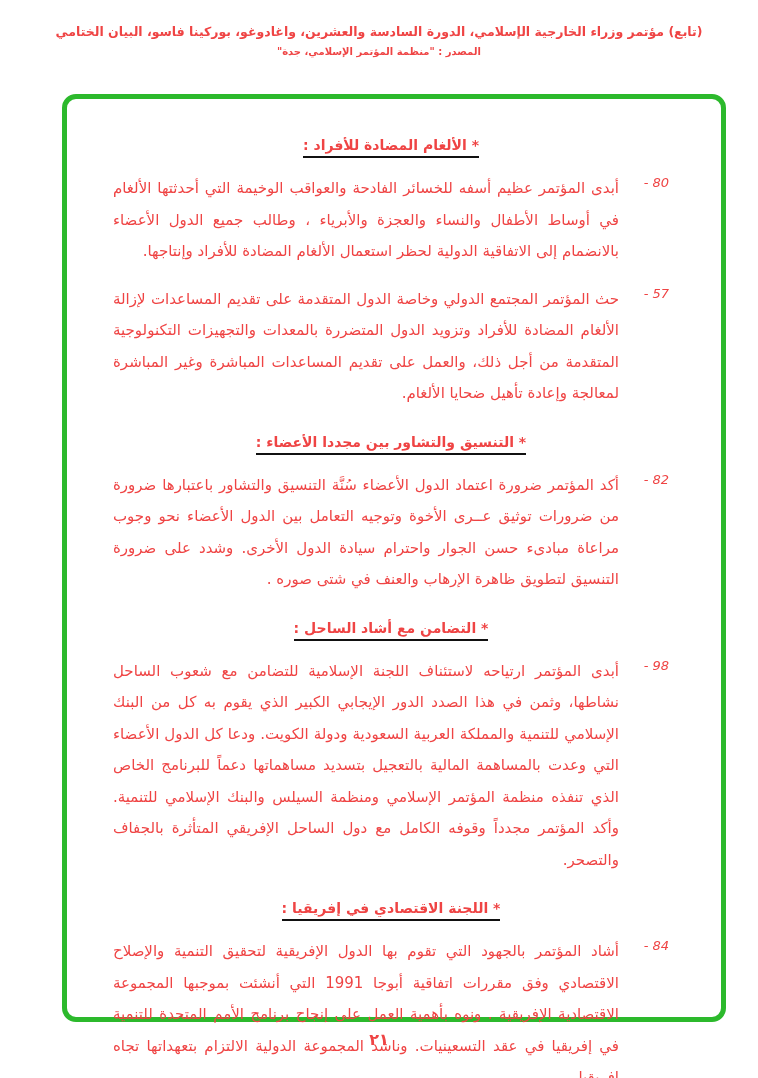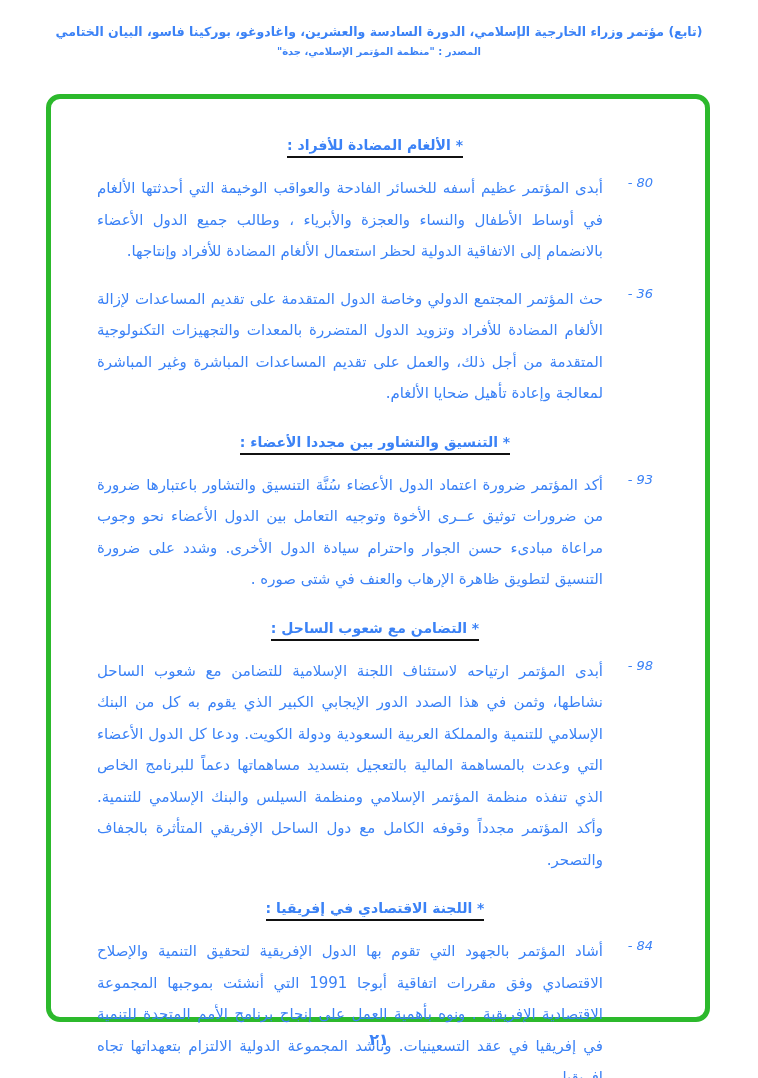--- a/index.html
+++ b/index.html
@@ -5,21 +5,21 @@
   html, body {
     margin: 0;
     padding: 0;
     background: #ffffff;
   }
   .page {
     position: relative;
     width: 758px;
     height: 1078px;
     background: #ffffff;
-    color: #3b82f6;
+    color: #ef4444;
     font-family: "DejaVu Sans", sans-serif;
     overflow: hidden;
   }
   .doc-header {
     position: absolute;
     top: 24px;
     left: 0;
     width: 100%;
     text-align: center;
     direction: rtl;
@@ -89,47 +89,47 @@
 </head>
 <body>
 
 <div class="page">
 
   <div class="doc-header">
     <div class="line1">(تابع) مؤتمر وزراء الخارجية الإسلامي، الدورة السادسة والعشرين، واغادوغو، بوركينا فاسو، البيان الختامي</div>
     <div class="line2">المصدر :  "منظمة المؤتمر الإسلامي، جدة"</div>
   </div>
 
-  <div class="frame" style="border-color: rgb(44, 185, 44);">
+  <div class="frame" style="border-color: rgb(44, 185, 44); margin-left: 16px;">
 
     <div class="heading">
       <span>* الألغام المضادة للأفراد :</span>
     </div>
 
     <div class="para">
       <div class="num">80 -</div>
       <div class="ptext">أبدى المؤتمر عظيم أسفه للخسائر الفادحة والعواقب الوخيمة التي أحدثتها الألغام في أوساط الأطفال والنساء والعجزة والأبرياء ، وطالب جميع الدول الأعضاء بالانضمام إلى الاتفاقية الدولية لحظر استعمال الألغام المضادة للأفراد وإنتاجها.</div>
     </div>
 
     <div class="para">
-      <div class="num">36 -</div>
+      <div class="num">57 -</div>
       <div class="ptext">حث المؤتمر المجتمع الدولي وخاصة الدول المتقدمة على تقديم المساعدات لإزالة الألغام المضادة للأفراد وتزويد الدول المتضررة بالمعدات والتجهيزات التكنولوجية المتقدمة من أجل ذلك، والعمل على تقديم المساعدات المباشرة وغير المباشرة لمعالجة وإعادة تأهيل ضحايا الألغام.</div>
     </div>
 
     <div class="heading">
       <span>* التنسيق والتشاور بين مجددا الأعضاء :</span>
     </div>
 
     <div class="para">
-      <div class="num">93 -</div>
+      <div class="num">82 -</div>
       <div class="ptext">أكد المؤتمر ضرورة اعتماد الدول الأعضاء سُنَّة التنسيق والتشاور باعتبارها ضرورة من ضرورات توثيق عــرى الأخوة وتوجيه التعامل بين الدول الأعضاء نحو وجوب مراعاة مبادىء حسن الجوار واحترام سيادة الدول الأخرى. وشدد على ضرورة التنسيق لتطويق ظاهرة الإرهاب والعنف في شتى صوره .</div>
     </div>
 
     <div class="heading">
-      <span>* التضامن مع شعوب الساحل :</span>
+      <span>* التضامن مع أشاد الساحل :</span>
     </div>
 
     <div class="para">
       <div class="num">98 -</div>
       <div class="ptext">أبدى المؤتمر ارتياحه لاستئناف اللجنة الإسلامية للتضامن مع شعوب الساحل نشاطها، وثمن في هذا الصدد الدور الإيجابي الكبير الذي يقوم به كل من البنك الإسلامي للتنمية والمملكة العربية السعودية ودولة الكويت. ودعا كل الدول الأعضاء التي وعدت بالمساهمة المالية بالتعجيل بتسديد مساهماتها دعماً للبرنامج الخاص الذي تنفذه منظمة المؤتمر الإسلامي ومنظمة السيلس والبنك الإسلامي للتنمية. وأكد المؤتمر مجدداً وقوفه الكامل مع دول الساحل الإفريقي المتأثرة بالجفاف والتصحر.</div>
     </div>
 
     <div class="heading">
       <span>* اللجنة الاقتصادي في إفريقيا :</span>
     </div>

